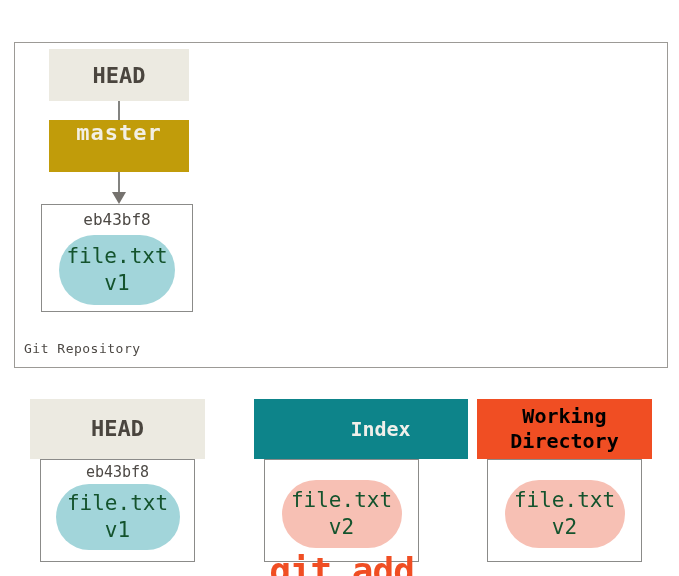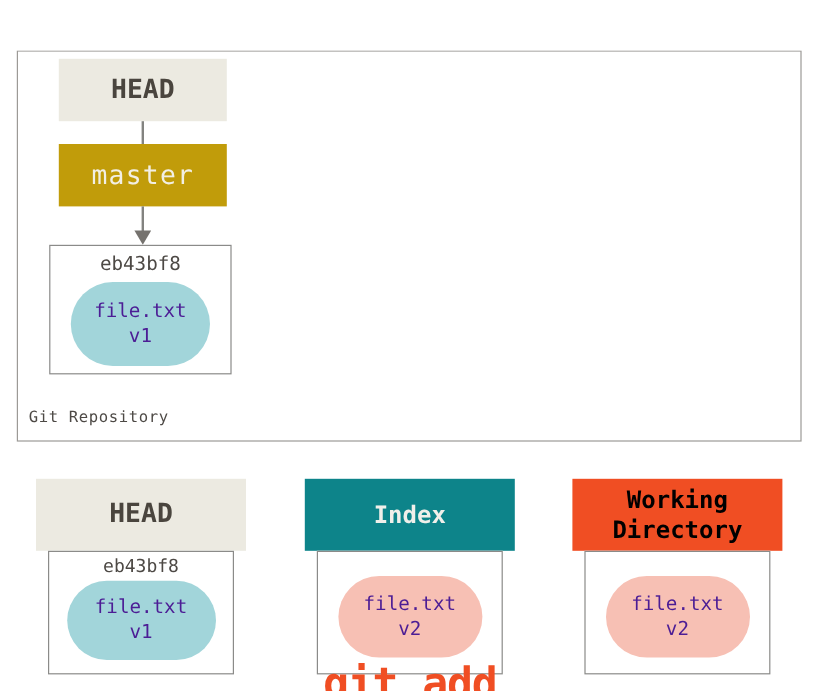--- a/index.html
+++ b/index.html
@@ -18,40 +18,40 @@
   .abs{position:absolute;}
   
   .repo-box{left:14px; top:0px; width:654px; height:326px;
     border:1.5px solid var(--repo-border); box-sizing:border-box; background:#fff;}
   .repo-label{left:24px; top:299px; font-size:13px; color:var(--mono-text); letter-spacing:0.5px;}
   .head-top{left:49px; top:7px; width:140px; height:52px; background:var(--beige);
     display:flex; align-items:center; justify-content:center;
     font-size:22px; font-weight:bold; color:var(--dark-text);}
   .conn1{left:118px; top:59px; width:2px; height:19px; background:#838380;}
   .master-box{left:49px; top:78px; width:140px; height:52px; background:var(--gold);
-    display:flex; align-items:center; justify-content:center;
-    font-size:22px; font-weight:normal; color:var(--light-text); letter-spacing:1px;}
+    display:flex; align-items:flex-start; justify-content:center;
+    font-size:22px; font-weight:bold; color:var(--light-text); letter-spacing:1px;}
   .conn2{left:118px; top:130px; width:2px; height:21px; background:#838380;}
   .arrowhead{left:112px; top:150px; width:0; height:0;
     border-left:7px solid transparent; border-right:7px solid transparent;
     border-top:12px solid var(--arrow-gray);}
   .commit-box{left:41px; top:162px; width:152px; height:108px; background:#fff;
     border:1.5px solid var(--border-gray); box-sizing:border-box; text-align:center;}
   .hash{margin-top:5px; font-size:16px; color:var(--mono-text);}
   .pill{border-radius:36px; display:flex; flex-direction:column; align-items:center;
-    justify-content:center; color:#4c1d95; font-size:16px; line-height:1.3;}
+    justify-content:center; color:#14532d; font-size:21px; line-height:1.3;}
   .pill.blue{background:var(--blue-pill);}
   .pill.pink{background:var(--pink-pill);}
   .commit-box .pill{width:116px; height:70px; margin:6px auto 0;}
   
   .area-header{top:357px; width:175px; height:60px; display:flex; align-items:center;
     justify-content:center; text-align:center; font-size:20px; font-weight:bold;
     line-height:1.25;}
   .area-header.beige{background:var(--beige); color:var(--dark-text); font-size:22px;}
-  .area-header.teal{background:var(--teal); color:#F0EFEA;}
+  .area-header.teal{background:var(--teal); color:#F0EFEA;padding-left:39px;}
   .area-header.orange{background:var(--orange); color:#000000;}
   .area-body{top:417px; width:155px; height:103px; background:#fff;
     border:1.5px solid var(--border-gray); box-sizing:border-box; text-align:center;}
   .area-body .hash{margin-top:3px; font-size:15px;}
   .area-body .pill.blue{width:124px; height:66px; margin:3px auto 0;}
   .area-body .pill.pink{width:120px; height:68px; margin:20px auto 0;}
   .git-add{left:254px; top:508px; width:175px; text-align:center;
     font-size:36px; font-weight:bold; color:var(--orange); letter-spacing:-1px;}
 </style>
 </head>

